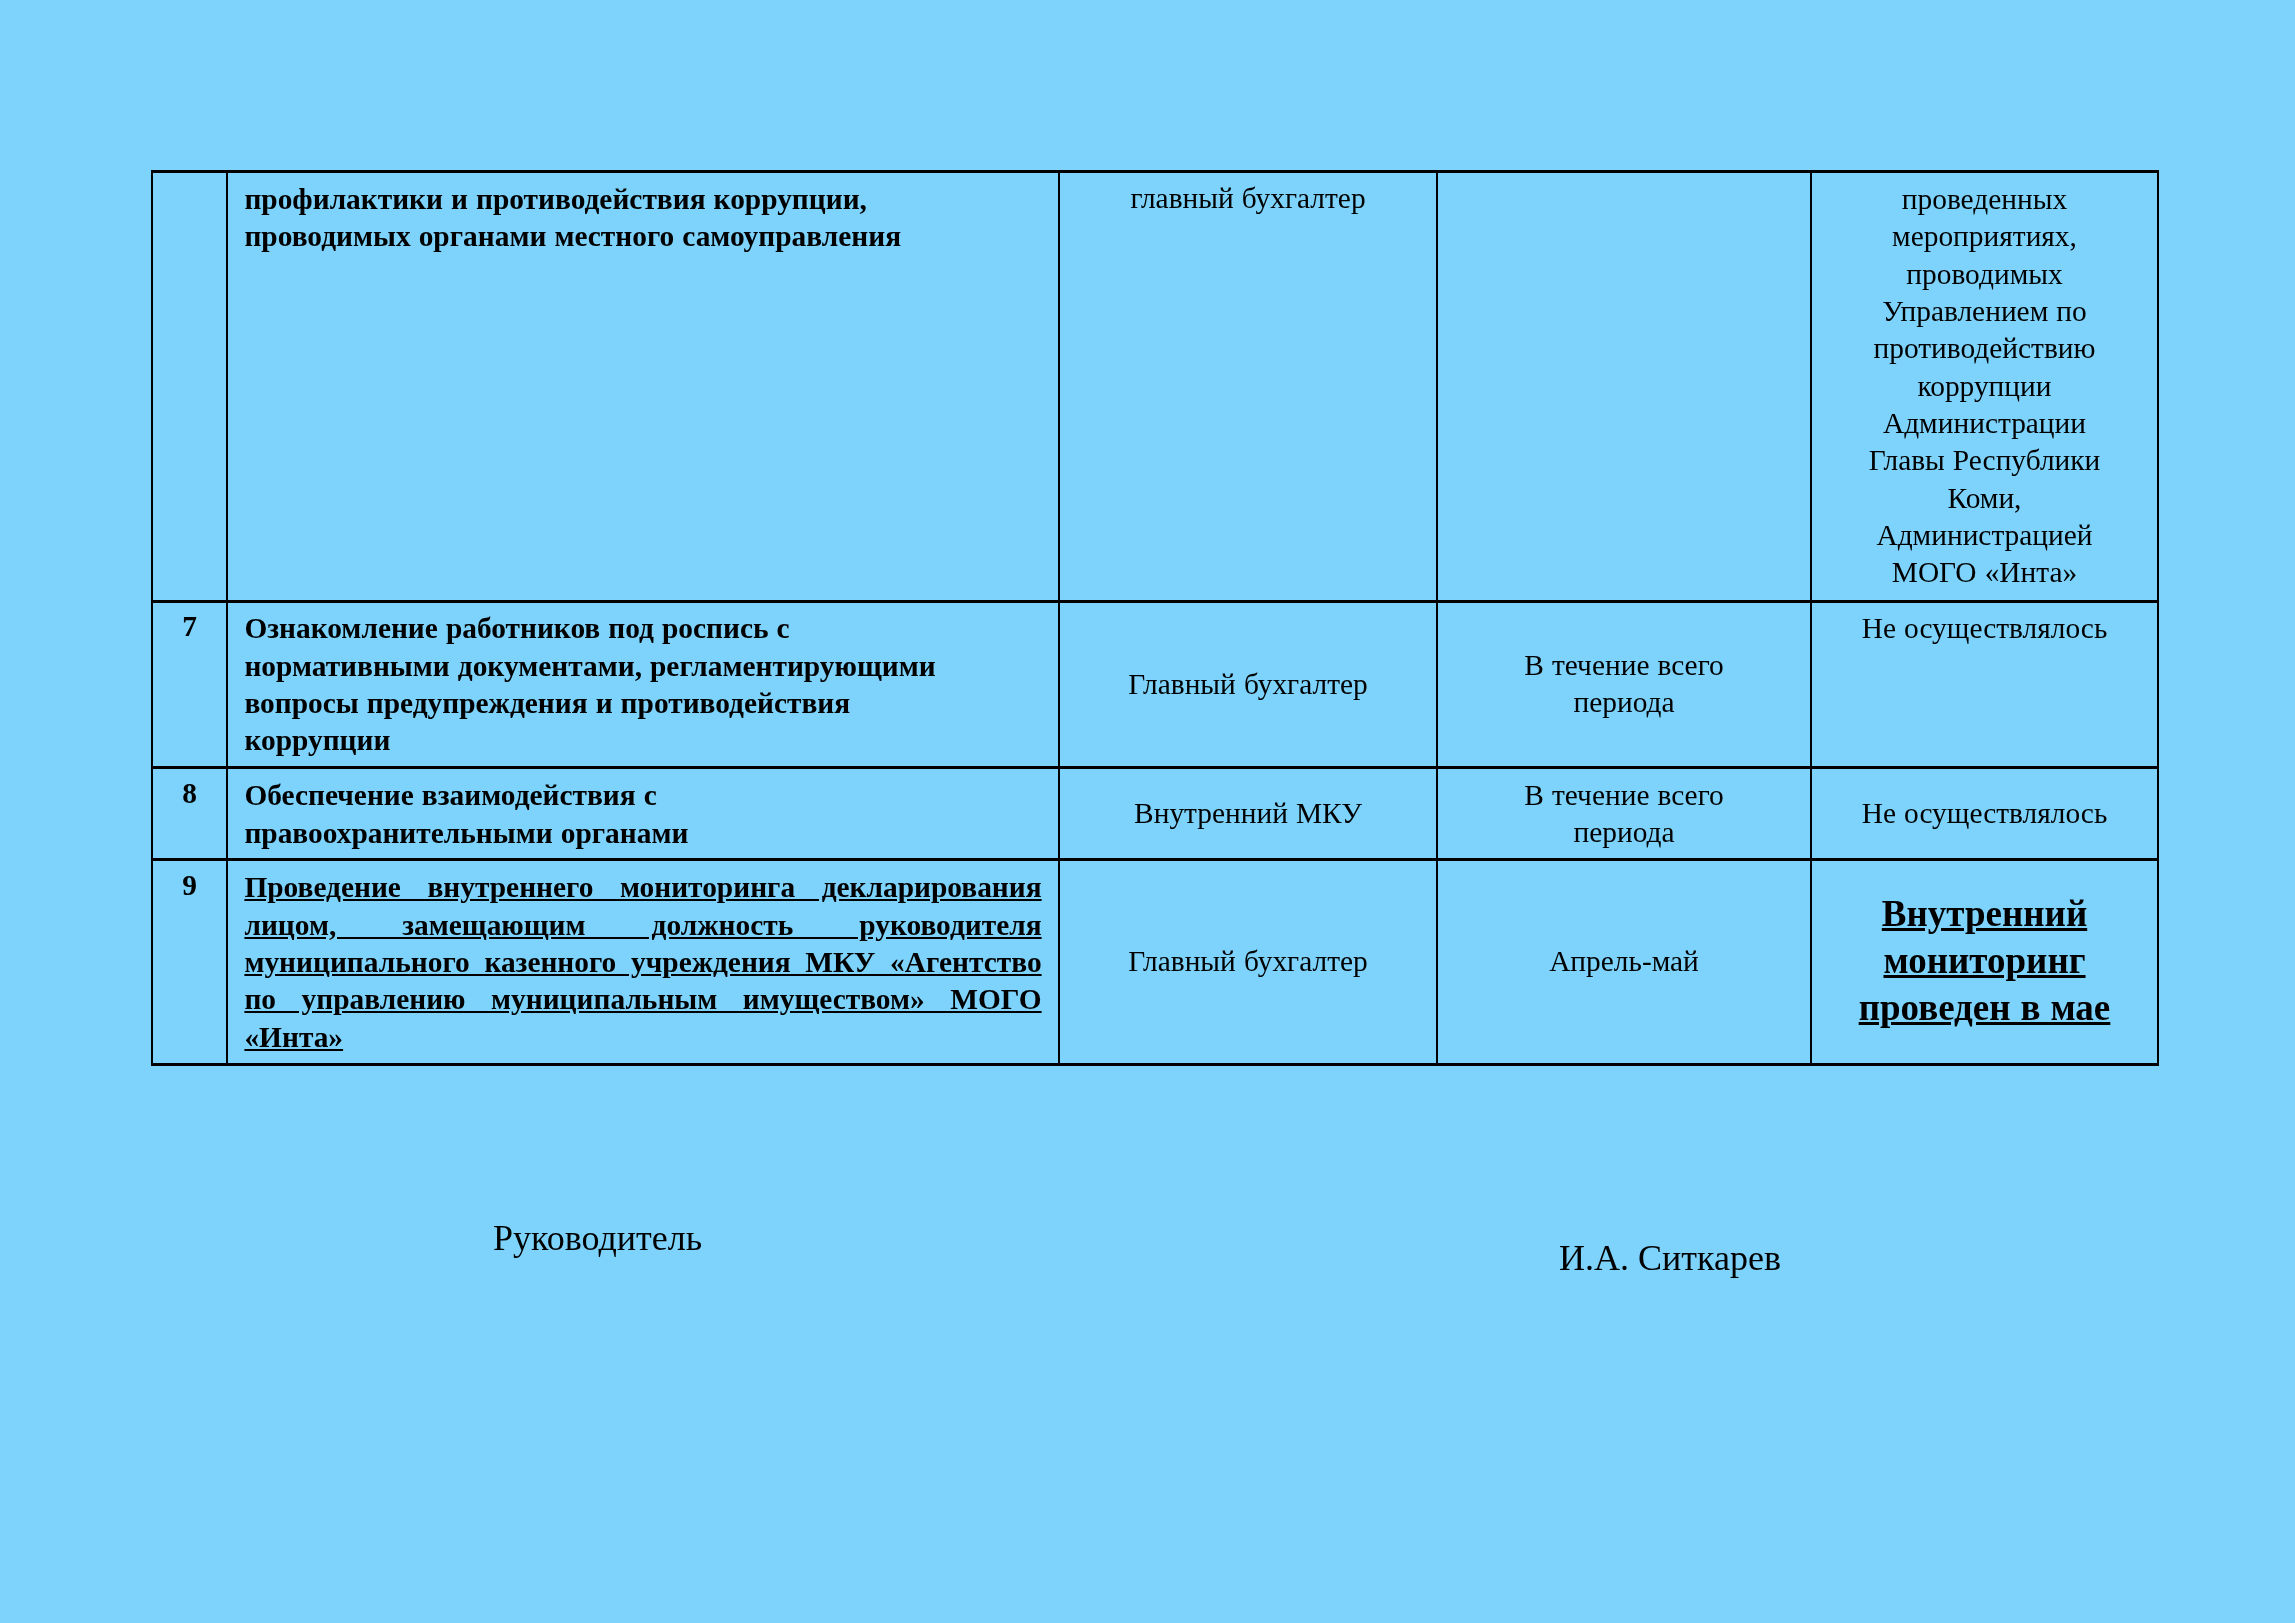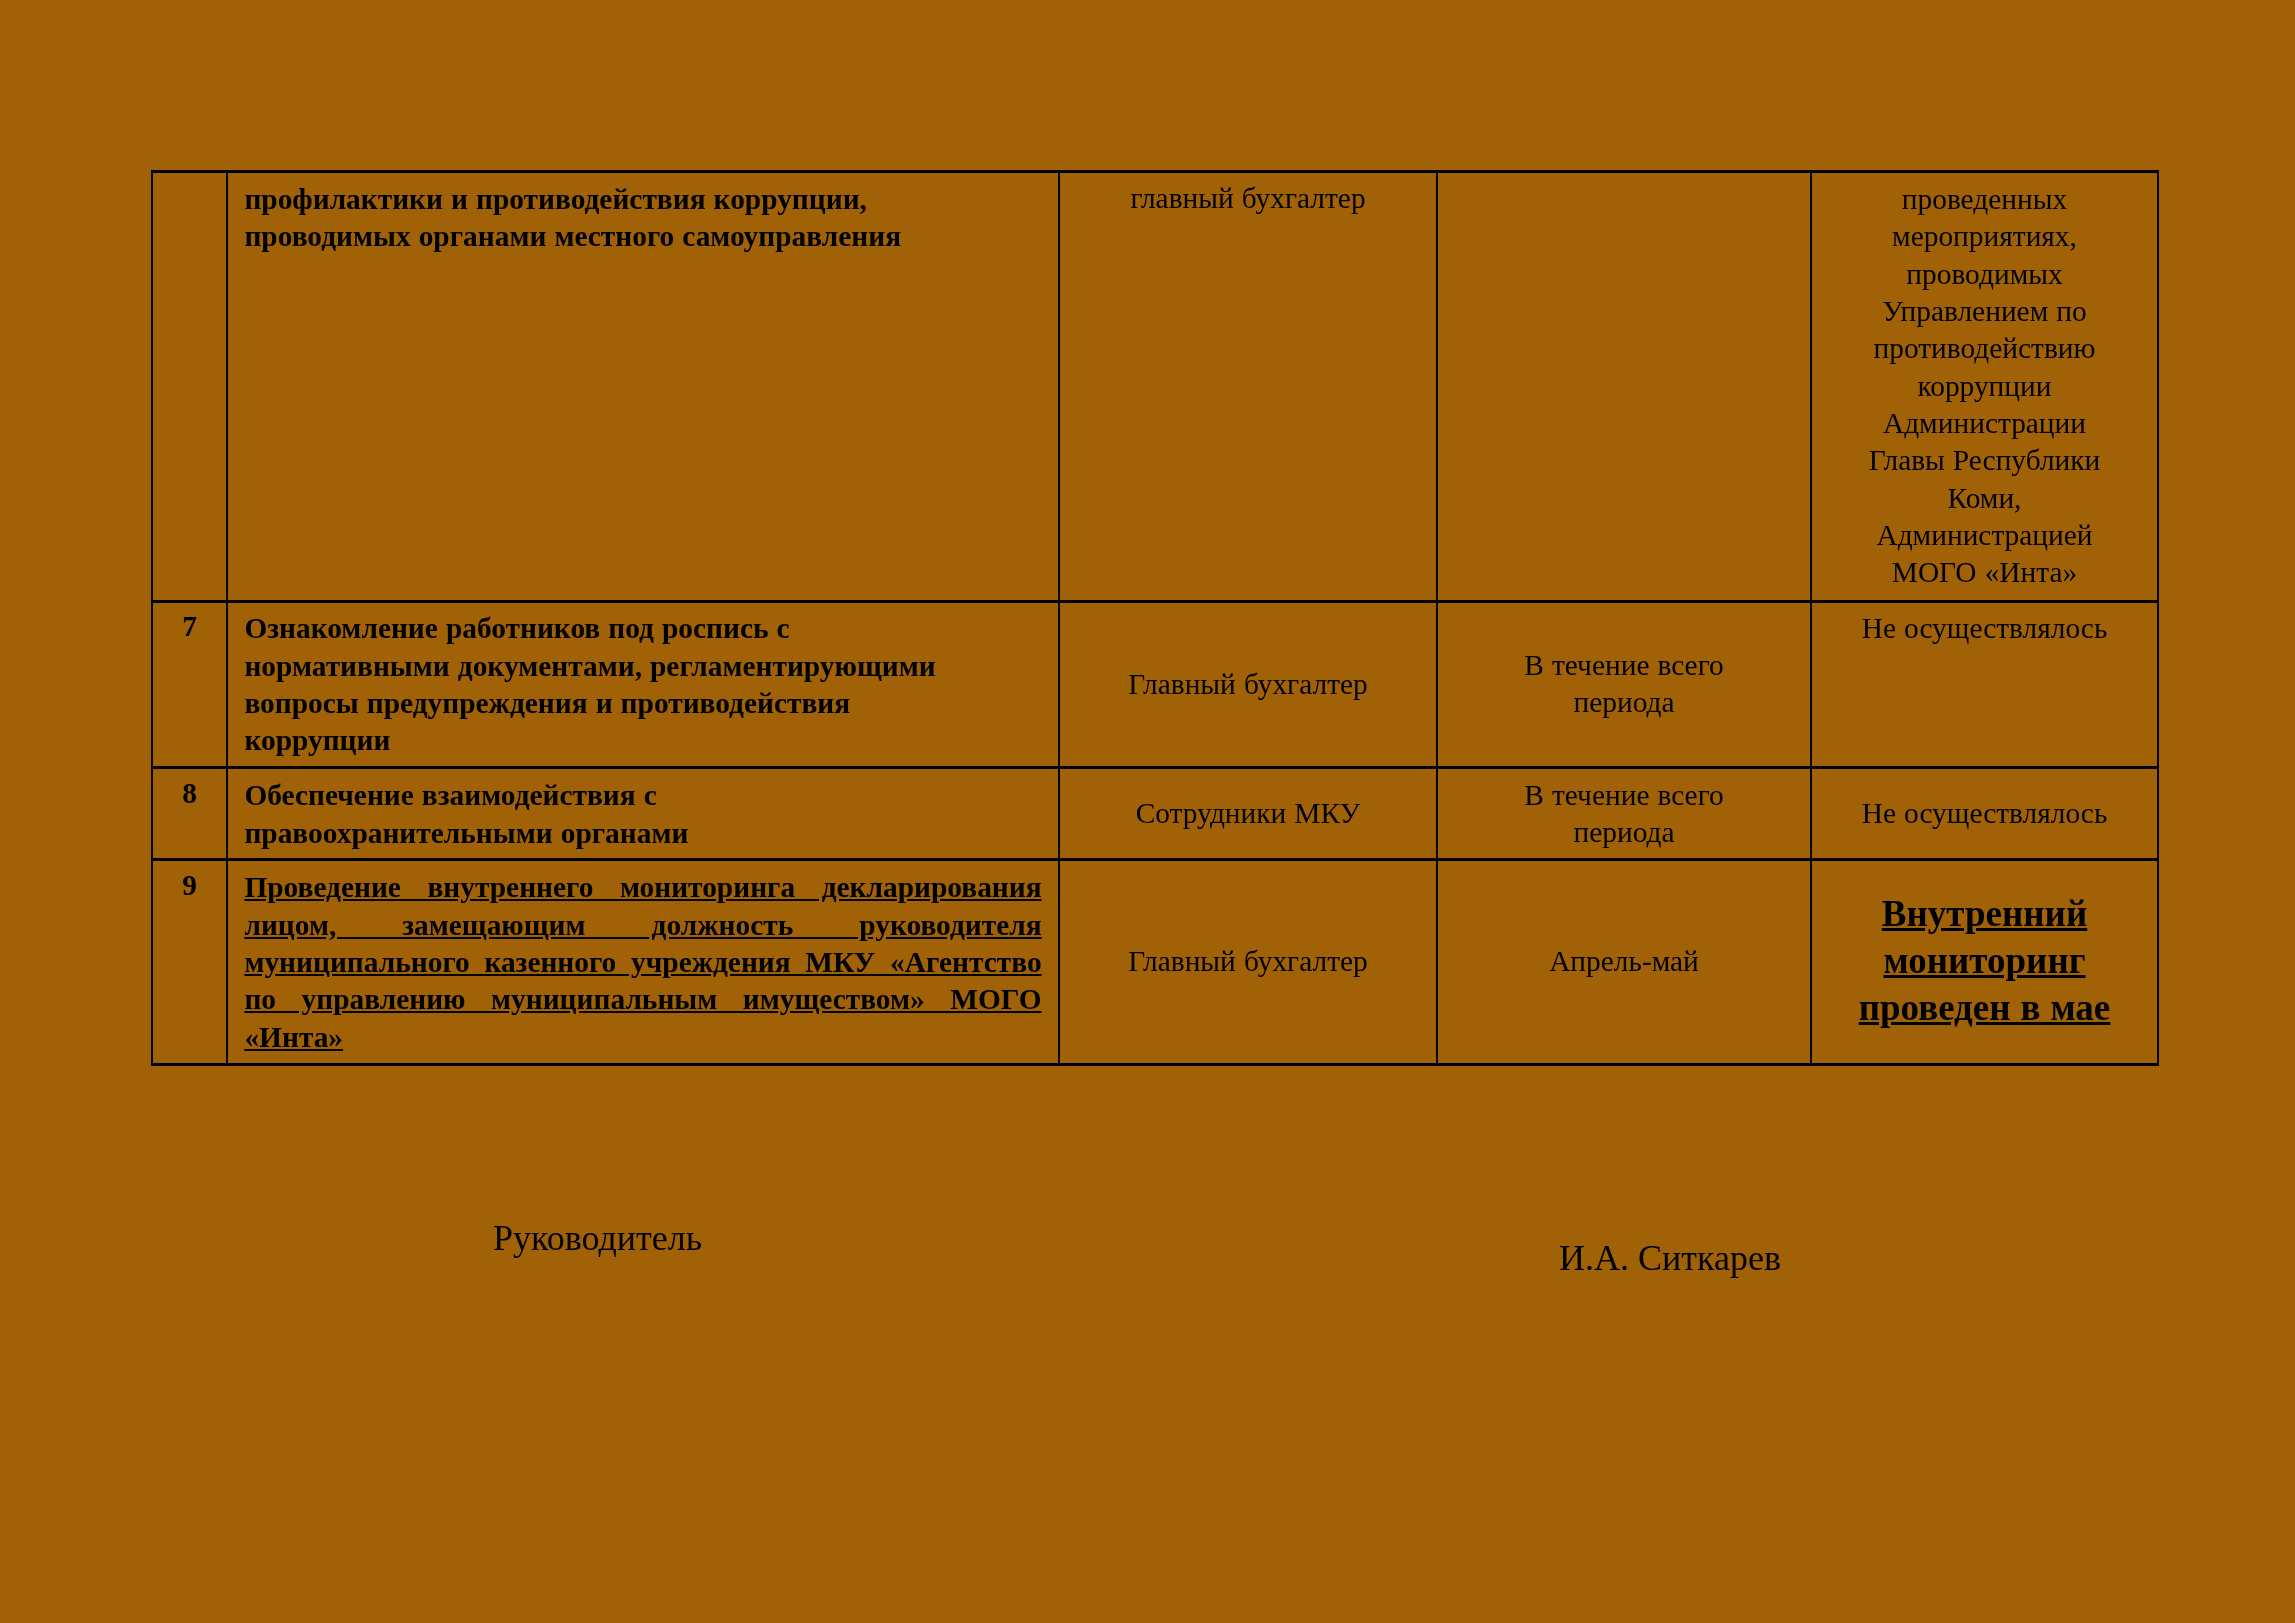--- a/index.html
+++ b/index.html
@@ -1,20 +1,20 @@
 <!DOCTYPE html>
 <html style="font-size:10.5px"><head>
 <meta charset="utf-8">
 <style>
   html, body { margin: 0; padding: 0; background: #888; }
   .page {
     position: relative;
     width: 2295px;
     height: 1623px;
-    background: #a16207;
+    background: #7dd3fc;
     font-family: "Liberation Serif", "DejaVu Serif", serif;
     color: #000000;
     overflow: hidden;
   }
   table.report {
     position: absolute;
     left: 151px;
     top: 170px;
     width: 2007px;
     border-collapse: collapse;
@@ -90,21 +90,21 @@
       <tr class="r7">
         <td class="num vtop">7</td>
         <td class="activity vtop">Ознакомление работников под роспись с нормативными документами, регламентирующими вопросы предупреждения и противодействия коррупции</td>
         <td class="responsible">Главный бухгалтер</td>
         <td class="period">В течение всего периода</td>
         <td class="result vtop">Не осуществлялось</td>
       </tr>
       <tr class="r8">
         <td class="num vtop">8</td>
         <td class="activity vtop">Обеспечение взаимодействия с правоохранительными органами</td>
-        <td class="responsible">Сотрудники МКУ</td>
+        <td class="responsible">Внутренний МКУ</td>
         <td class="period">В течение всего периода</td>
         <td class="result">Не осуществлялось</td>
       </tr>
       <tr class="r9">
         <td class="num vtop">9</td>
         <td class="activity justify vtop">Проведение внутреннего мониторинга декларирования лицом, замещающим должность руководителя муниципального казенного учреждения МКУ «Агентство по управлению муниципальным имуществом» МОГО «Инта»</td>
         <td class="responsible">Главный бухгалтер</td>
         <td class="period">Апрель-май</td>
         <td class="result bold">Внутренний мониторинг проведен в мае</td>
       </tr>

